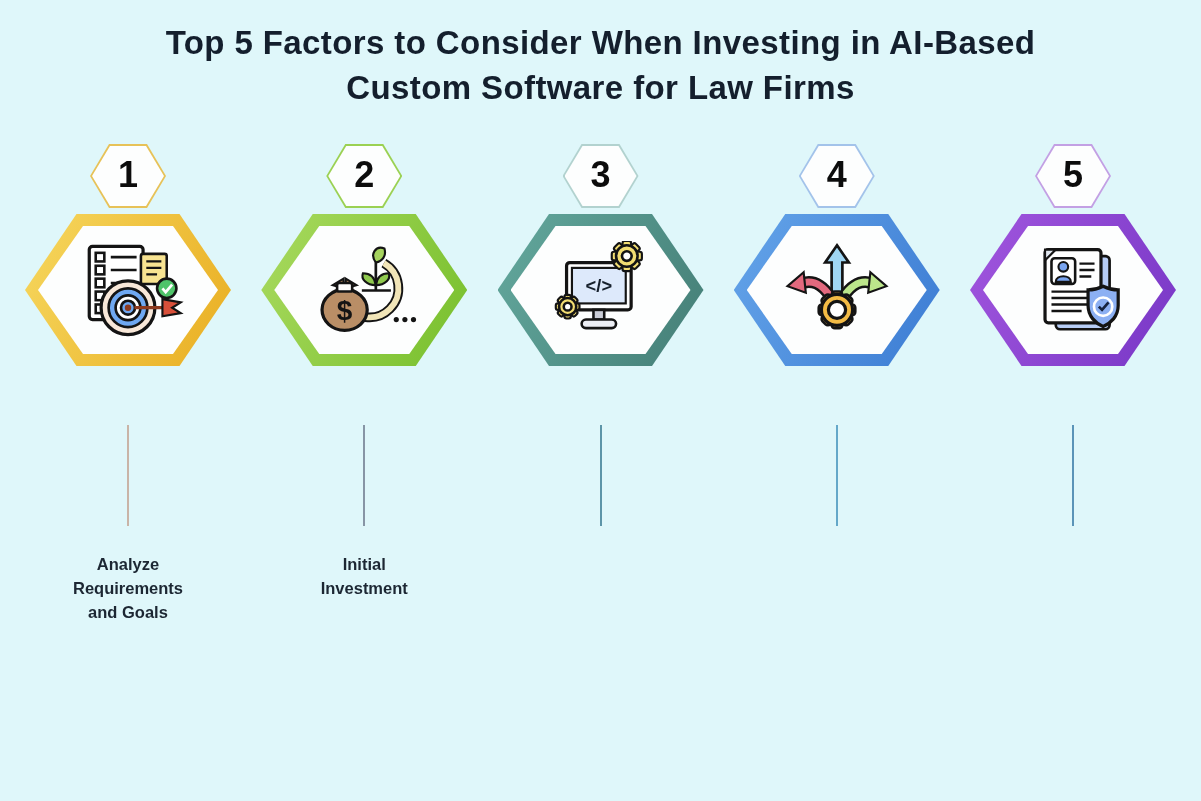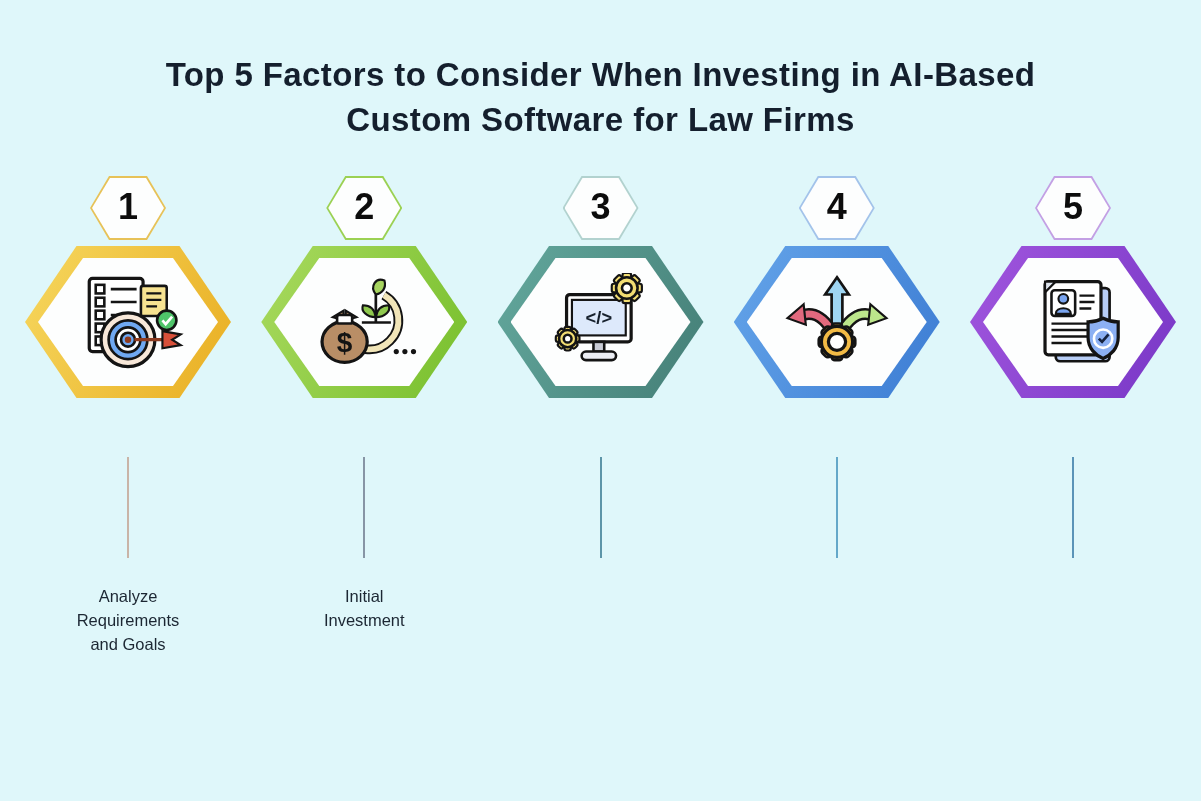--- a/index.html
+++ b/index.html
@@ -3,21 +3,21 @@
 <meta charset="utf-8">
 <style>
   * { margin:0; padding:0; box-sizing:border-box; }
   html,body { width:1201px; height:801px; overflow:hidden; }
   body {
     background:#dff7fa;
     font-family:"Liberation Sans", sans-serif;
     color:#17222f;
   }
   .title {
-    margin-top:52px;
+    margin-top:20px;
     text-align:center;
     font-size:33px;
     line-height:45px;
     font-weight:bold;
     letter-spacing:.4px;
     color:#141f2d;
     white-space:pre-line;
   }
   .row {
     display:flex;
@@ -61,21 +61,21 @@
   .vline {
     margin-top:59px;
     width:2px; height:101px;
     background:var(--line,#888);
   }
   .factor-label {
     margin-top:26px;
     text-align:center;
     font-size:16.5px;
     line-height:24px;
-    font-weight:normal;
+    font-weight:bold;
     color:#1c2733;
     white-space:pre-line;
   }
 </style>
 </head>
 <body style="background: rgb(223, 247, 250);">
 
 <h1 class="title" style="color: rgb(20, 31, 45);">Top 5 Factors to Consider When Investing in AI-Based
 Custom Software for Law Firms</h1>
 

